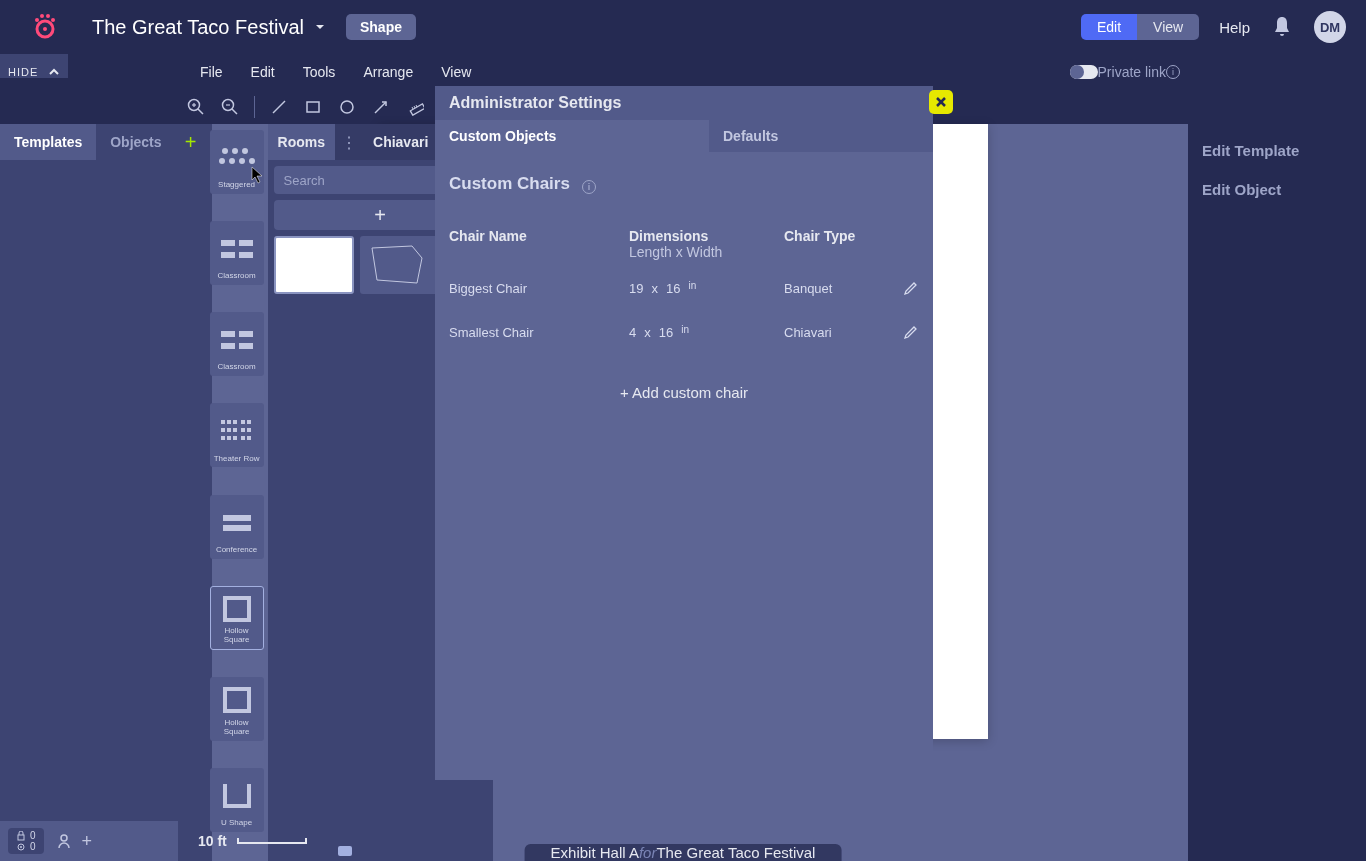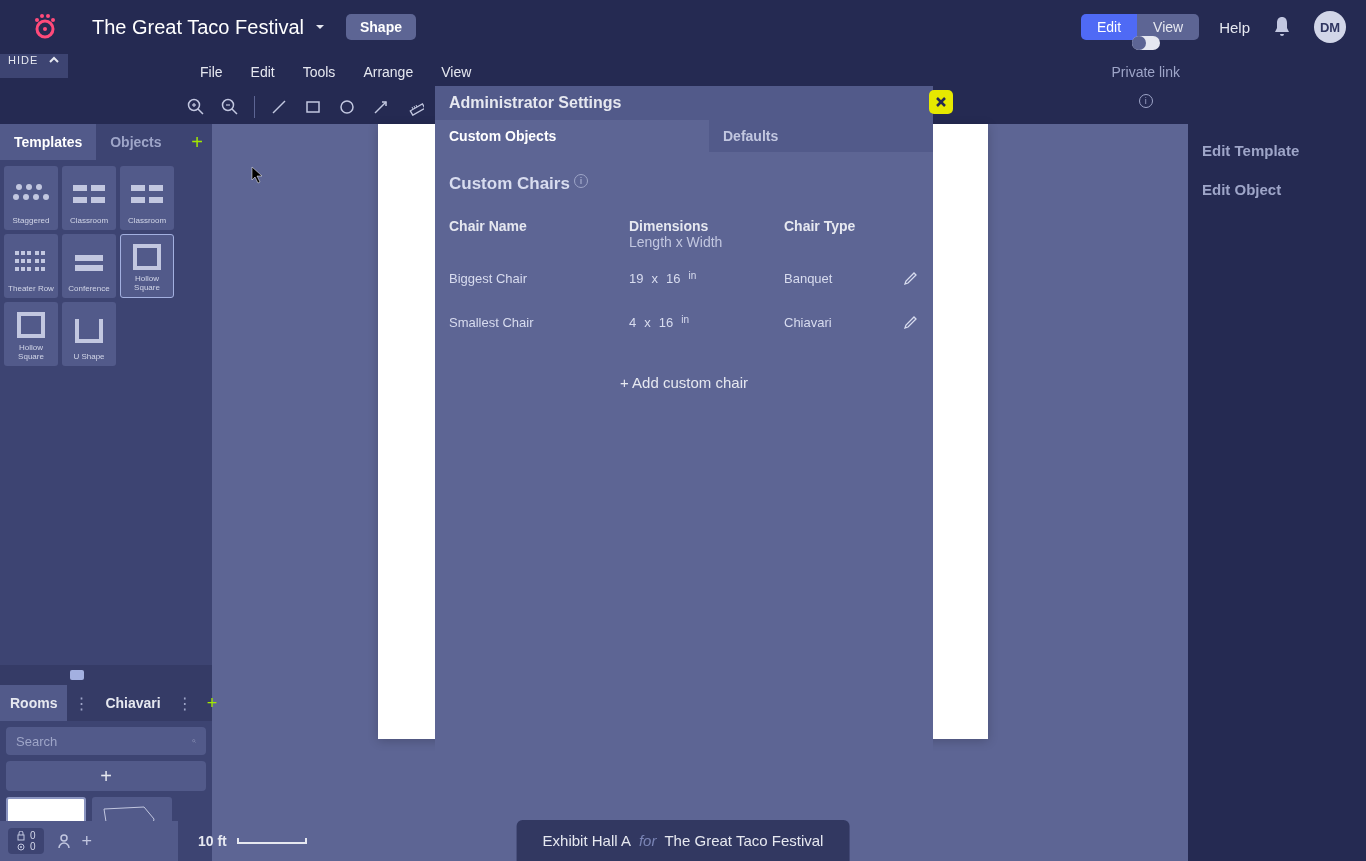--- a/index.html
+++ b/index.html
@@ -80,21 +80,21 @@
 }
 
 
 .hide-bar {
   position: absolute;
   top: 54px;
   left: 0;
   height: 24px;
   background: #3d4472;
   display: flex;
-  align-items: flex-start;
+  align-items: flex-end;
   padding: 0 8px;
   z-index: 5;
 }
 .hide-bar span { font-size: 11px; letter-spacing: 1px; color: #e6e8f0; margin-right: 10px; }
 .hide-chevron { width: 12px; height: 12px; }
 
 
 .menu-bar {
   position: absolute;
   top: 54px;
@@ -108,22 +108,21 @@
 .menu-item {
   color: #e6e8f0;
   font-size: 14px;
   padding: 0 14px;
   cursor: pointer;
 }
 .menu-right {
   margin-left: auto;
   display: flex;
   align-items: center;
-  gap: 14px;
-  flex-direction: column;
+  gap: 0;
 }
 .toggle-switch {
   width: 28px; height: 14px;
   background: #e6e8f0;
   border-radius: 8px;
   position: relative;
 }
 .toggle-switch::after {
   content: '';
   position: absolute;
@@ -164,21 +163,21 @@
 
 
 .left-sidebar {
   position: absolute;
   top: 124px;
   left: 0;
   width: 212px;
   bottom: 0;
   background: #3d4472;
   display: flex;
-  flex-direction: column;
+  flex-direction: row;
 }
 .sidebar-tabs {
   height: 36px;
   display: flex;
   align-items: center;
 }
 .sidebar-tab {
   padding: 0 14px;
   height: 36px;
   display: flex;
@@ -368,25 +367,24 @@
 }
 .scale-bar { width: 70px; height: 6px; border-left: 2px solid #e6e8f0; border-right: 2px solid #e6e8f0; border-bottom: 2px solid #e6e8f0; }
 
 
 .bottom-pill {
   position: absolute;
   bottom: 0;
   left: 50%;
   transform: translateX(-50%);
   background: #323861;
-  padding: 12px 26px;
+  padding: 0 26px;
   border-radius: 6px 6px 0 0;
   font-size: 15px;
   display: flex;
-  gap: 8px;
 }
 .bottom-pill .for { color: #7a84b5; font-style: italic; }
 
 
 .right-sidebar {
   position: absolute;
   top: 124px;
   right: 0;
   width: 178px;
   bottom: 0;
@@ -451,23 +449,23 @@
   cursor: pointer;
 }
 .modal-tab.active { background: #5d6594; color: #fff; padding: 0 14px; flex: 0 0 274px;}
 .modal-tab:not(.active){ color: #c2c7e0; padding: 0 14px; }
 .modal-body { padding: 22px 14px; }
 .section-title {
   font-size: 17px;
   font-weight: 600;
   color: #d8dcef;
   display: flex;
-  align-items: flex-start;
-  gap: 4px;
-  margin-bottom: 24px;
+  align-items: flex-end;
+  gap: 12px;
+  margin-bottom: 34px;
 }
 .table-head {
   display: flex;
   font-size: 14px;
   font-weight: 600;
   color: #e6e8f0;
   margin-bottom: 6px;
 }
 .col-name { width: 180px; }
 .col-dim { width: 155px; }

